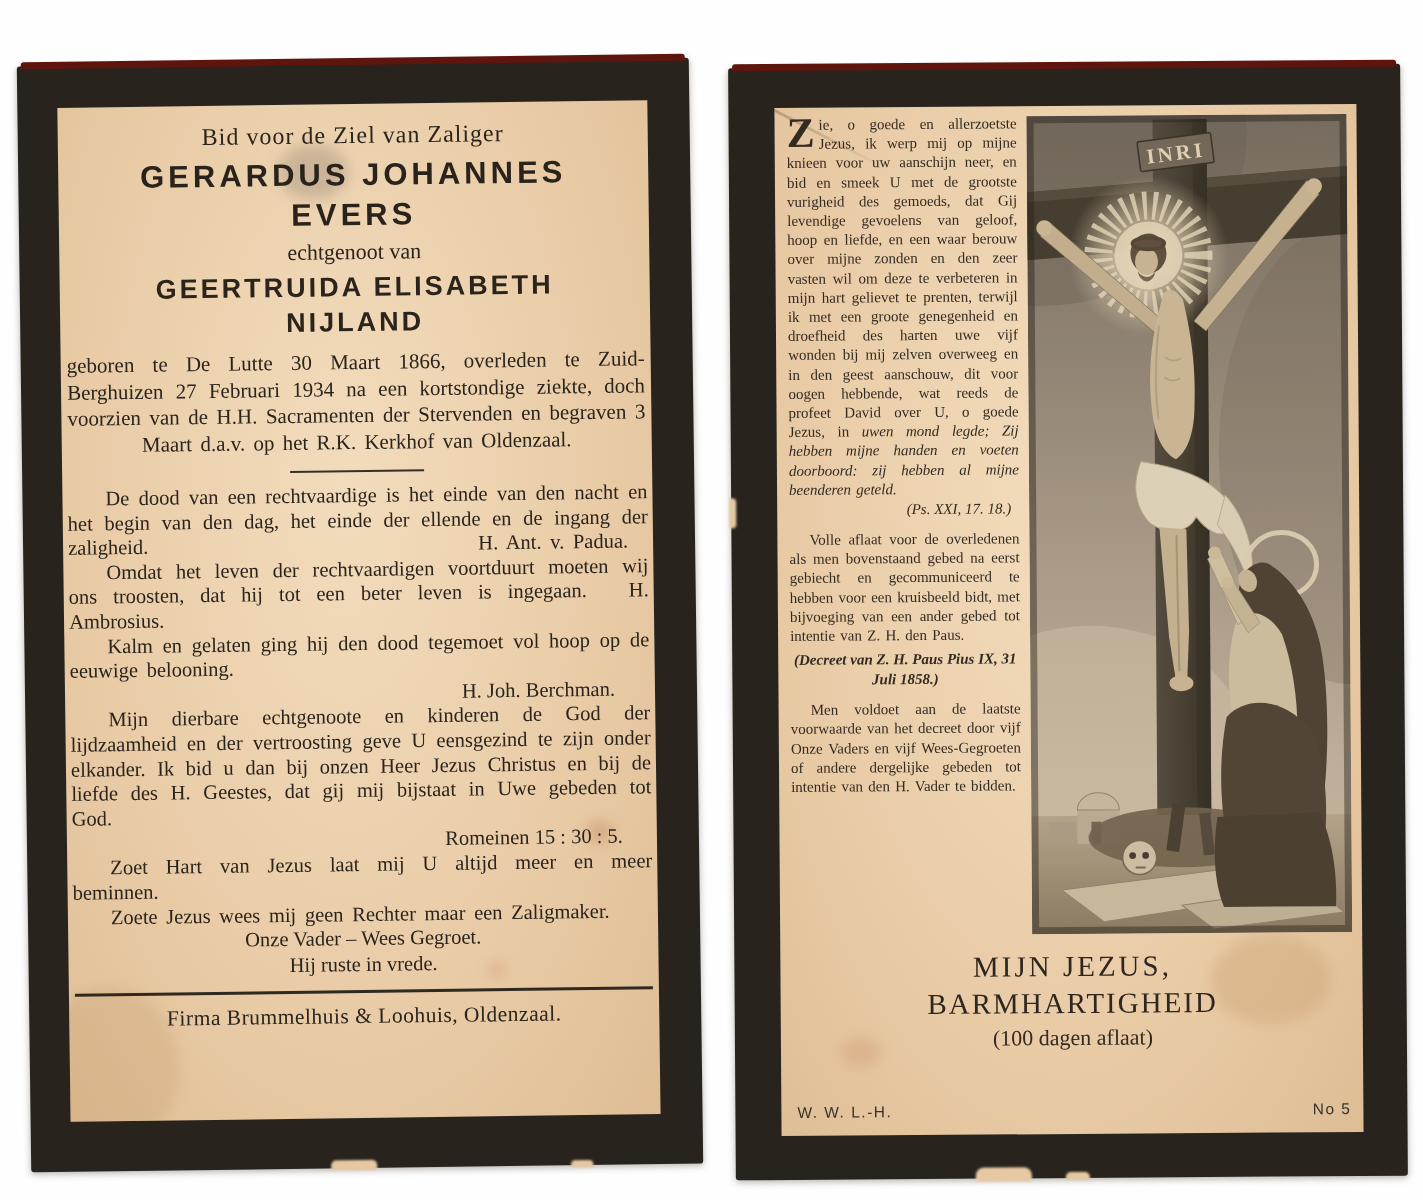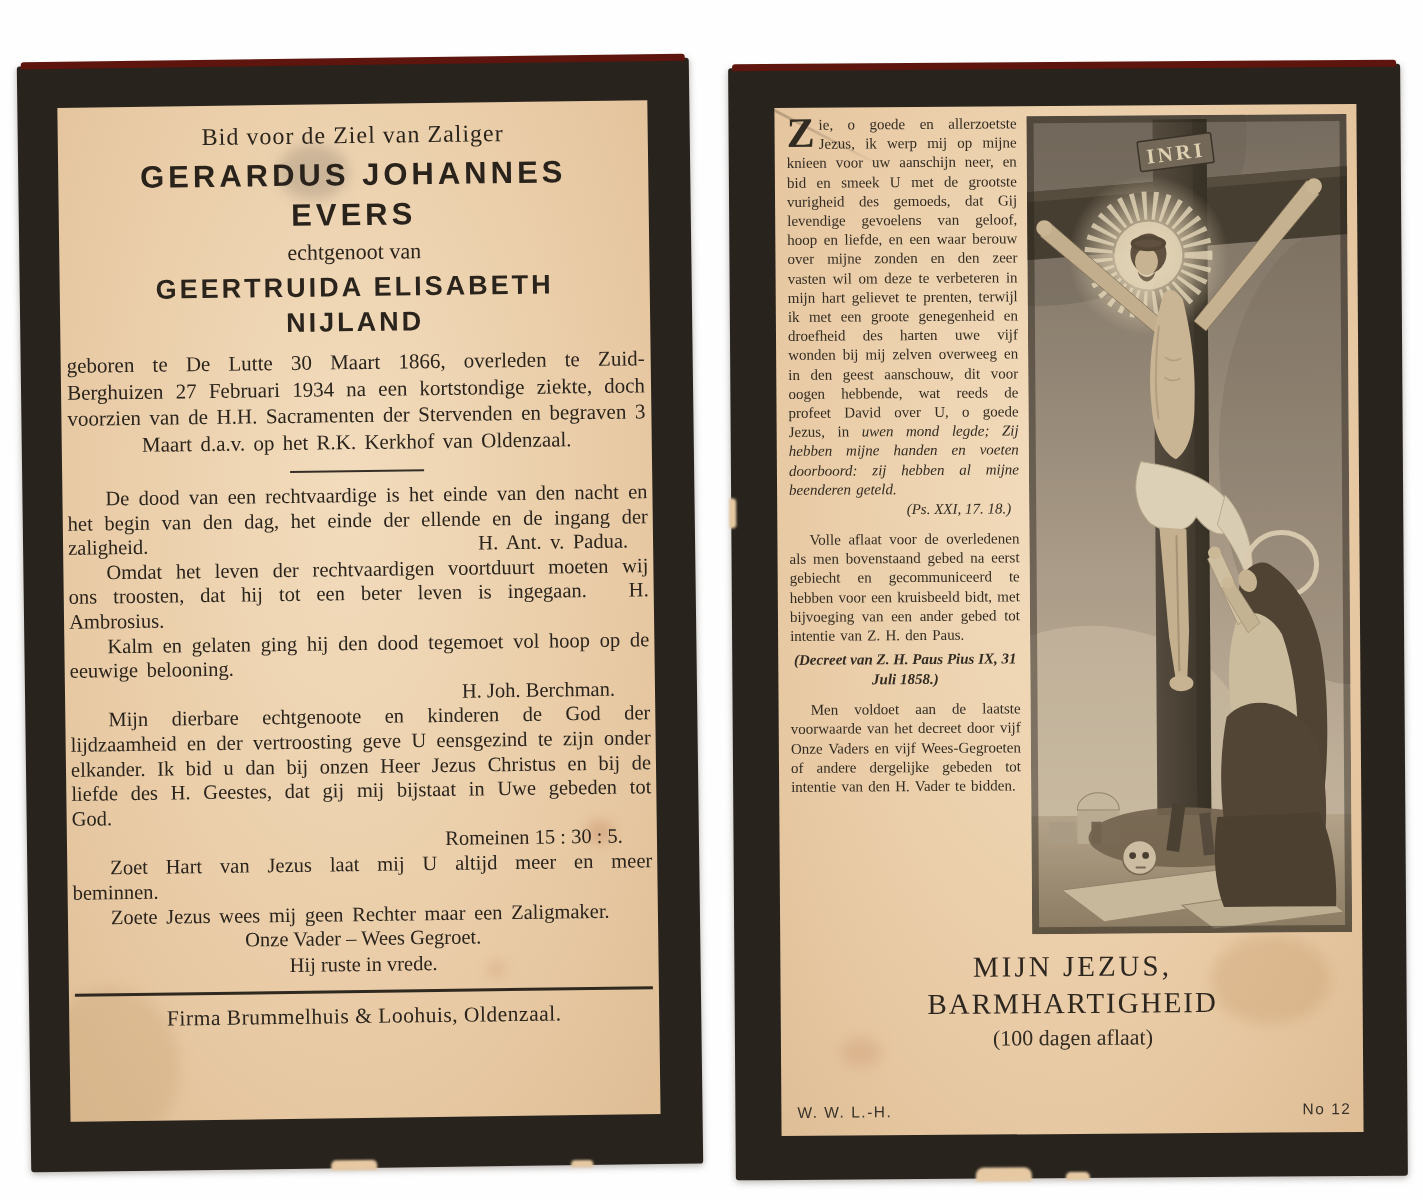--- a/index.html
+++ b/index.html
@@ -244,21 +244,21 @@
         </div>
 
         <div class="invocation">
           <div class="inv1">MIJN JEZUS,</div>
           <div class="inv2">BARMHARTIGHEID</div>
           <div class="inv-note">(100 dagen aflaat)</div>
         </div>
 
         <div class="footer-row">
           <span>W. W. L.-H.</span>
-          <span>No 12</span>
+          <span>No 5</span>
         </div>
       </div>
     </div>
     <div class="chip" style="left:240px;bottom:-3px;width:56px;height:14px;border-radius:8px 8px 0 0;"></div>
     <div class="chip" style="left:330px;bottom:-2px;width:24px;height:8px;border-radius:5px 5px 0 0;"></div>
     <div class="chip" style="left:-2px;top:430px;width:7px;height:30px;border-radius:0 4px 4px 0;"></div>
   </div>
 
 </div>
 

